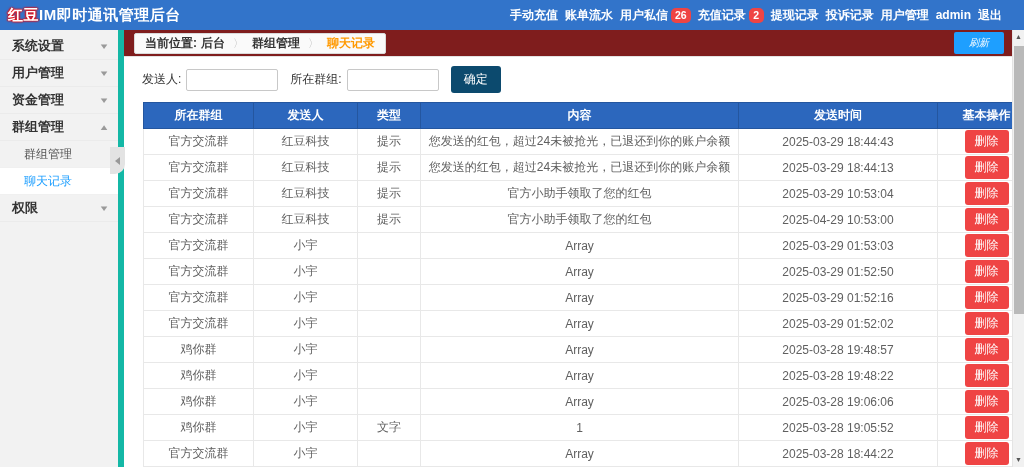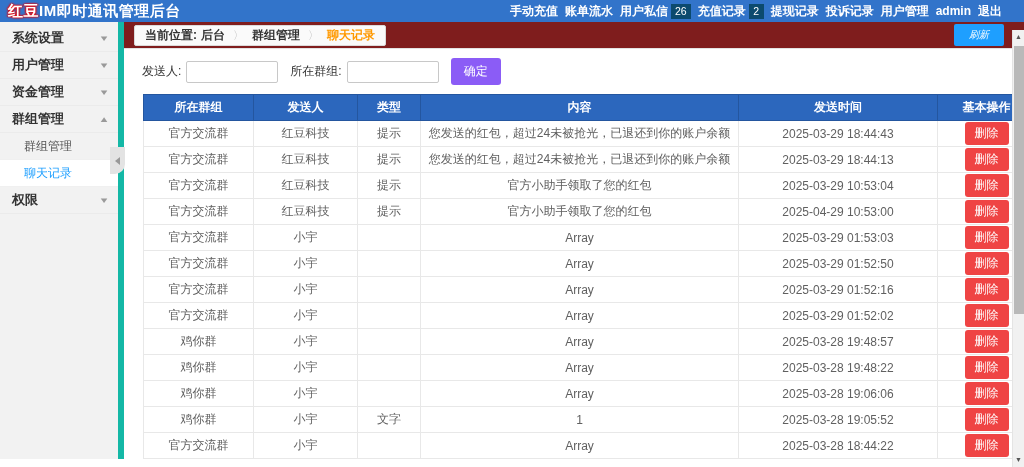--- a/index.html
+++ b/index.html
@@ -1,25 +1,25 @@
 <!DOCTYPE html>
 <html><head>
 <meta charset="utf-8">
 <style>
   * { box-sizing: border-box; margin: 0; padding: 0; }
   html,body { width:1024px; height:467px; overflow:hidden; }
   body { font-family:"Liberation Sans","DejaVu Sans",sans-serif; background:#fff; position:relative; }
 
   
-  .topbar { height:22px; background:#3274ca; display:flex; align-items:center; justify-content:space-between; padding:0 22px 0 8px; }
+  .topbar { height:30px; background:#3274ca; display:flex; align-items:center; justify-content:space-between; padding:0 22px 0 8px; }
   .logo { color:#fff; font-size:15px; font-weight:bold; letter-spacing:.5px; white-space:nowrap; }
   .logo-red { text-shadow:0 0 2px #f00,1px 0 2px #e00,-1px 0 2px #e00; }
   .topnav { display:flex; align-items:center; gap:7px; }
   .nav-item { color:#fff; font-size:12px; font-weight:bold; display:flex; align-items:center; gap:3px; cursor:pointer; white-space:nowrap; }
-  .badge { background:#0c4a6e; color:#fff; border-radius:0; height:15px; line-height:15px; min-width:15px; padding:0 4px; font-size:10.5px; font-weight:normal; text-align:center; }
+  .badge { background:#ef4444; color:#fff; border-radius:5px; height:15px; line-height:15px; min-width:15px; padding:0 4px; font-size:10.5px; font-weight:bold; text-align:center; }
 
   
   .main { display:flex; height:437px; }
   .sidebar { width:124px; background:#f2f2f2; border-right:6px solid #14b8a6; padding-top:3px; flex:none; }
   .side-item { height:27px; display:flex; align-items:center; justify-content:space-between; padding:0 10px 0 12px; font-size:13px; font-weight:bold; color:#333; border-bottom:1px solid #ebebeb; cursor:pointer; background:#f2f2f2; }
   .chev { color:#9a9a9a; font-size:8px; transform:scaleX(1.4); }
   .side-sub-item { height:27px; line-height:27px; padding-left:24px; font-size:12px; color:#555; border-bottom:1px solid #f0f0f0; cursor:pointer; }
   .side-sub-item.active { background:#fff; color:#1e9fff; }
   .content { flex:1; position:relative; background:#fff; }
 
@@ -29,21 +29,21 @@
   .crumb-prefix { font-weight:bold; margin-right:4px; }
   .crumb { color:#333; font-weight:bold; }
   .crumb.current { color:#ff9900; }
   .crumb-sep { color:#c2c2c2; margin:0 8px; font-size:11px; }
   .btn-refresh { background:#1e9fff; color:#fff; border:none; border-radius:2px; font-size:10px; padding:4px 15px; cursor:pointer;font-style:italic; }
 
   
   .filterbar { height:45px; display:flex; align-items:center; padding-left:18px; background:#fff; }
   .filterbar label { font-size:12px; color:#333; margin-right:5px; white-space:nowrap; }
   .txt { width:92px; height:22px; border:1px solid #c8c8c8; border-radius:2px; margin-right:12px; padding:0 4px; font-size:12px; }
-  .btn-submit { background:#8b5cf6; color:#fff; border:none; border-radius:3px; font-size:12px; padding:5px 13px; cursor:pointer; }
+  .btn-submit { background:#0c4a6e; color:#fff; border:none; border-radius:3px; font-size:12px; padding:5px 13px; cursor:pointer; }
 
   
   .grid { border-collapse:collapse; margin-left:19px; width:892px; table-layout:fixed; }
   .grid th { background:#2c67bd; color:#fff; font-size:12px; font-weight:bold; height:26px; border:1px solid #24569f; padding:0 4px; }
   .grid td { border:1px solid #e8e8e8; font-size:12px; color:#606060; text-align:center; height:26px; padding:0 4px; overflow:hidden; white-space:nowrap; background:#fff; }
   .btn-del { background:#ef4444; color:#fff; border:none; border-radius:3px; font-size:12px; padding:3px 10px; cursor:pointer; }
 
   
   .collapse-handle { position:absolute; left:110px; top:147px; width:15px; height:27px; background:#e3e3e3; border-radius:0 0 10px 0; display:flex; align-items:center; justify-content:center; cursor:pointer; z-index:6; }
   .tri-left { width:0; height:0; border-top:4px solid transparent; border-bottom:4px solid transparent; border-right:5px solid #999; }

